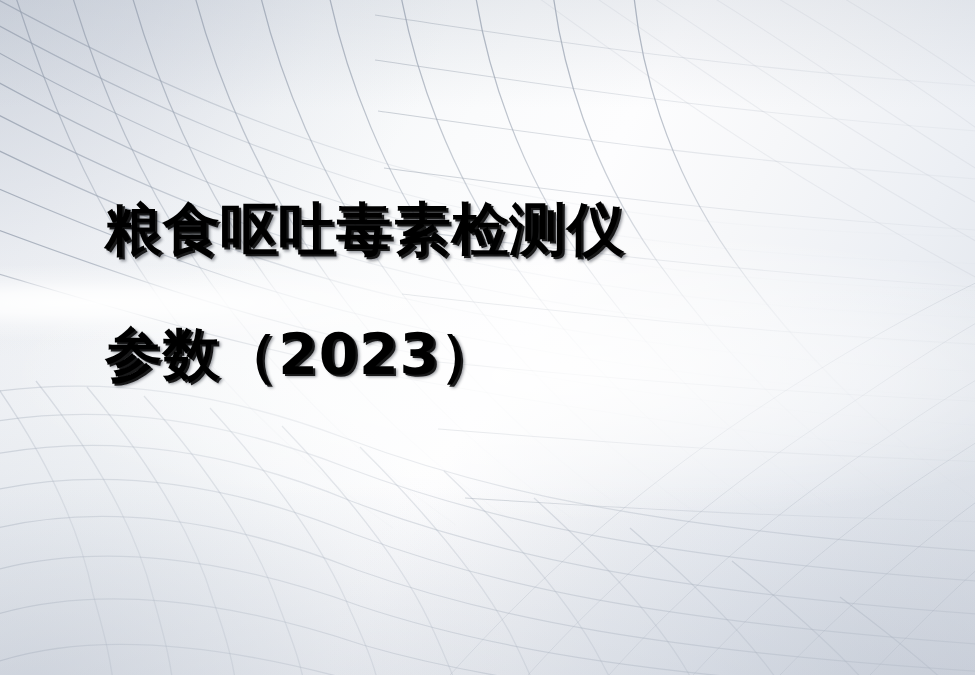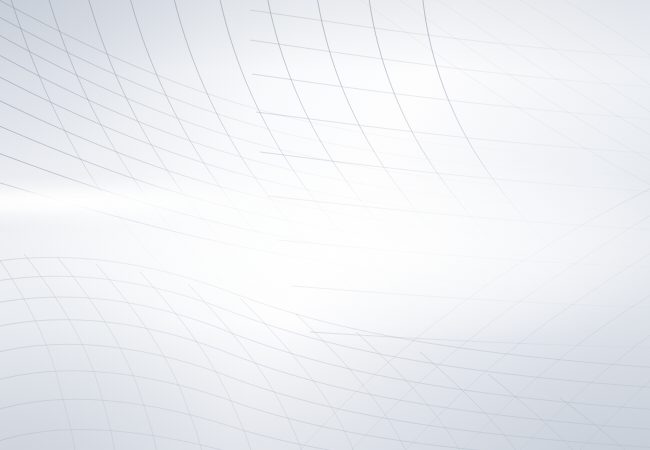--- a/index.html
+++ b/index.html
@@ -229,14 +229,18 @@
         <path d="M 556,-5 C 612,28 646,52 660,62"></path>
         <path d="M 392,-5 C 468,46 534,96 660,166"></path>
         <path d="M 354,-5 C 434,52 504,106 660,190"></path>
       </g>
     </svg>
   </div>
 
   <div class="bg-layer" id="bg-sheen"></div>
   <div class="bg-layer" id="bg-vignette"></div>
 
+  <div id="title-block">
+    <div class="title-line">粮食呕吐毒素检测仪</div>
+    <div class="title-line">参数（2023）</div>
+  </div>
 
 </div>
 
 </body></html>

